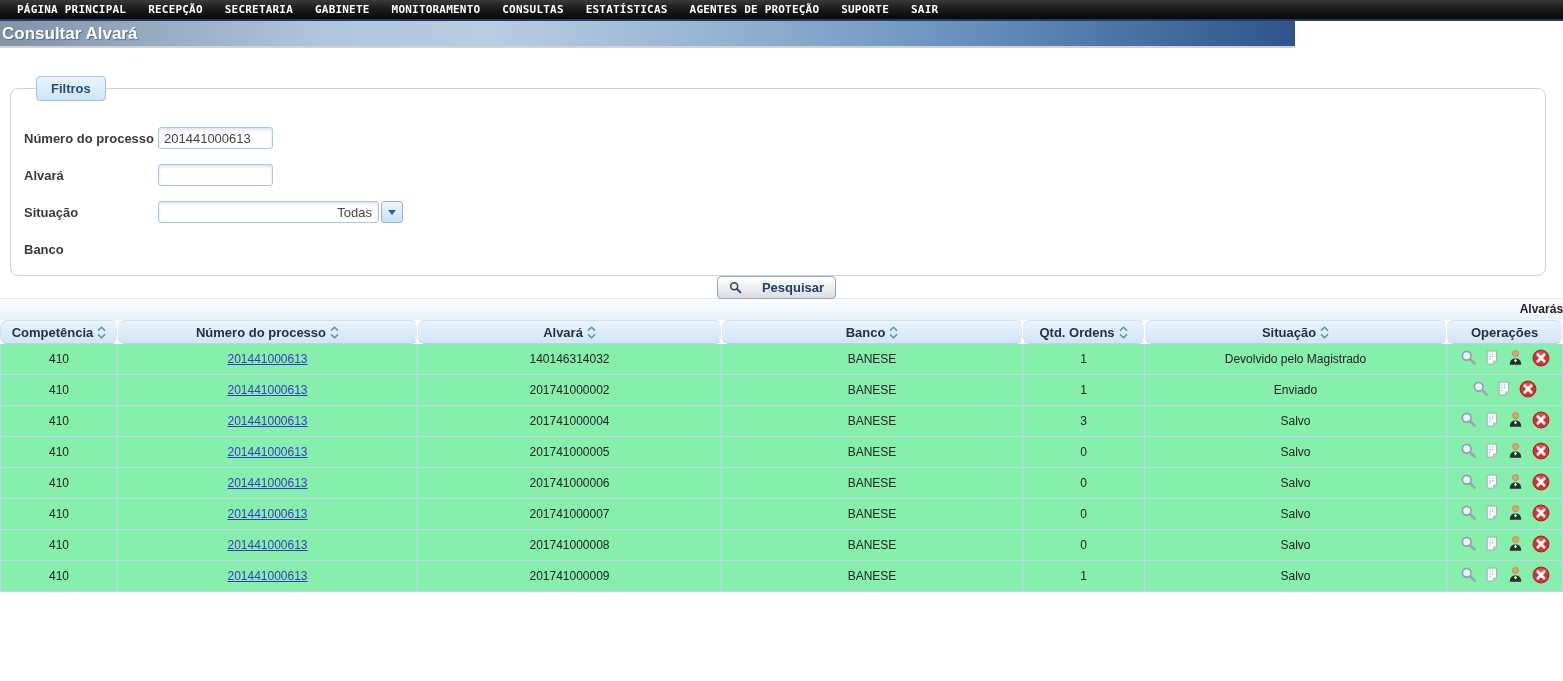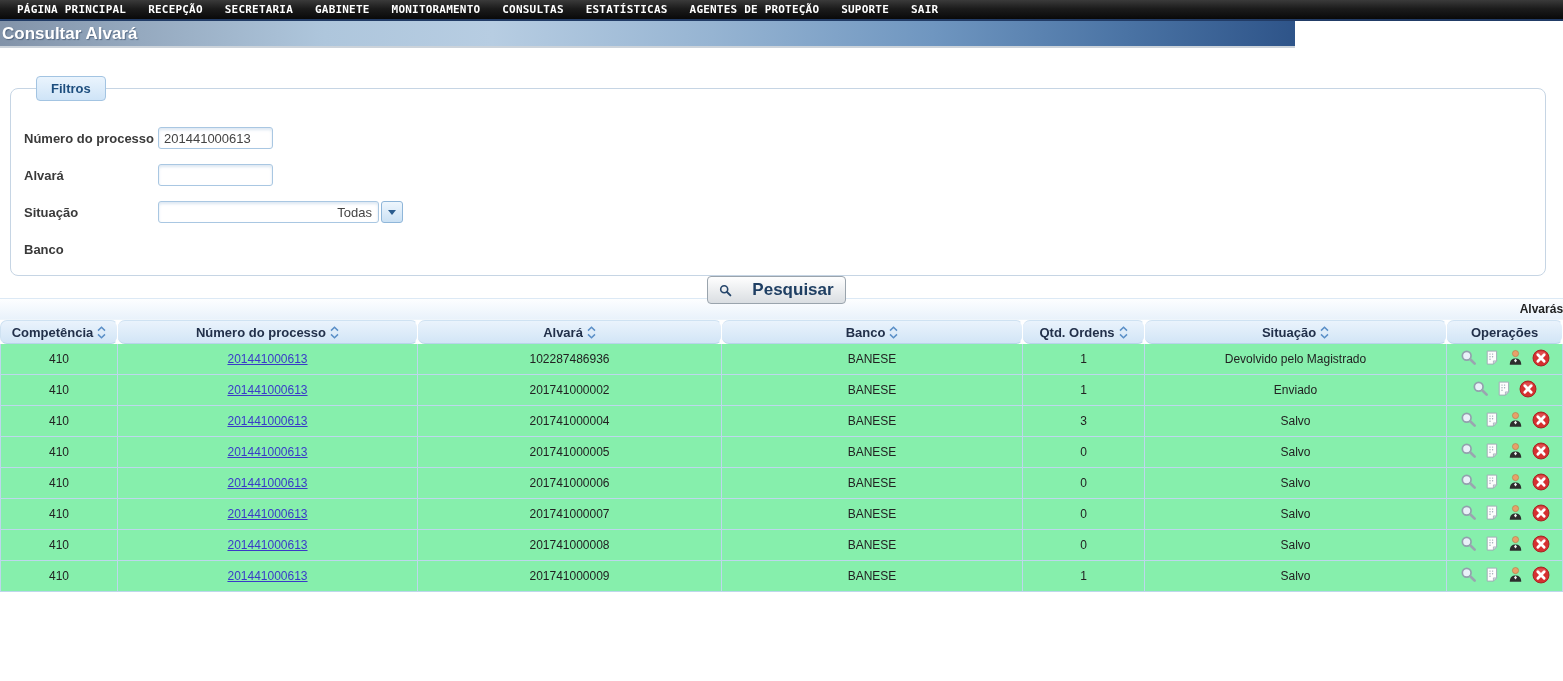--- a/index.html
+++ b/index.html
@@ -67,21 +67,21 @@
     border:1px solid #8fb6d9; border-radius:3px;
     display:flex; align-items:center; justify-content:center;
   }
   .combo-arrow {
     width:0; height:0; border-left:4px solid transparent;
     border-right:4px solid transparent; border-top:5px solid #2a5c8e;
   }
   .search-row { text-align:center; margin-top:16px; }
   .search-button {
     display:inline-flex; align-items:center; gap:20px; cursor:pointer;
-    padding:3px 11px; font-size:17px; font-weight:bold; color:#1f3f63;
+    padding:3px 11px; font-size:13px; font-weight:bold; color:#1f3f63;
     background:linear-gradient(#fefefe,#dadee2);
     border:1px solid #9aa4ad; border-radius:4px;
     font-family:"Liberation Sans", sans-serif;
     text-align:right;
   }
 
   
   .results { margin-top:22px; width:1563px; border-collapse:separate; border-spacing:0;
              table-layout:fixed; }
   .results th, .results td { overflow:hidden; white-space:nowrap; }
@@ -218,21 +218,21 @@
       </th>
       <th class="col-head no-sort">
         <span>Operações</span>
       </th>
     </tr>
   </thead>
   <tbody>
       <tr>
     <td>410</td>
     <td><a class="proc-link">201441000613</a></td>
-    <td>102287486936</td>
+    <td>140146314032</td>
     <td>BANESE</td>
     <td>1</td>
     <td>Devolvido pelo Magistrado</td>
     <td class="ops-cell">
       <span class="op">
         <svg width="17" height="17" viewBox="0 0 16 16">
           <circle cx="6.3" cy="6.3" r="4.1" fill="#e9f1f8" stroke="#92a0ad" stroke-width="1.6"></circle>
           <line x1="9.6" y1="9.6" x2="13.8" y2="13.8" stroke="#9aa5b0" stroke-width="2.5" stroke-linecap="round"></line>
         </svg>
       </span>

